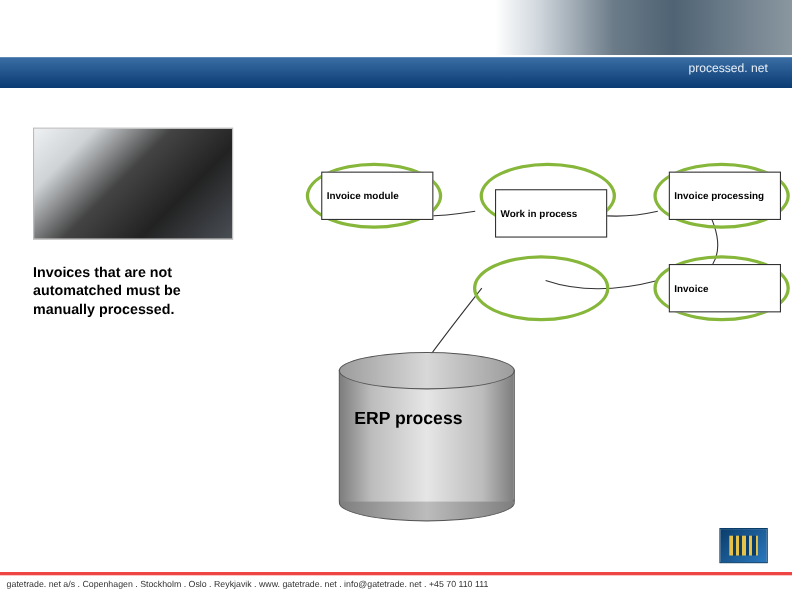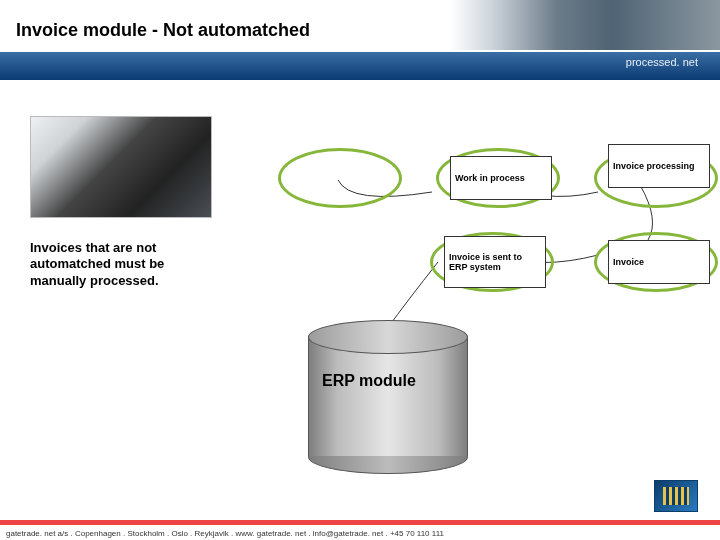--- a/index.html
+++ b/index.html
@@ -24,65 +24,64 @@
     background:linear-gradient(90deg,#7e7e7e 0%,#bcbcbc 18%,#e6e6e6 50%,#bcbcbc 82%,#7e7e7e 100%);
     border-left:1px solid #555;border-right:1px solid #555}
   .cyl-top{position:absolute;left:308px;top:320px;width:158px;height:32px;border:1px solid #555;border-radius:50%;
     background:linear-gradient(90deg,#9c9c9c 0%,#d8d8d8 50%,#9c9c9c 100%);z-index:3}
   .cyl-bot{position:absolute;left:308px;top:440px;width:158px;height:32px;border:1px solid #555;border-radius:50%;
     background:linear-gradient(90deg,#7e7e7e 0%,#bcbcbc 50%,#7e7e7e 100%)}
   .cyl-label{position:absolute;left:322px;top:372px;font-size:16px;font-weight:bold;z-index:4}
   
   .explain{position:absolute;left:30px;top:240px;width:185px;font-size:13px;font-weight:bold;line-height:1.25}
   
-  .footer{position:absolute;left:0;bottom:0;width:720px;height:20px;border-top:5px solid #ef4444;
+  .footer{position:absolute;left:0;bottom:0;width:720px;height:20px;border-top:3px solid #ef4444;
     background:#fff;font-size:8px;color:#333;padding:4px 6px;box-sizing:border-box}
   .logo{position:absolute;right:22px;bottom:28px;width:42px;height:30px;
     background:linear-gradient(135deg,#0b3d6b,#2a79bf);border:1px solid #0b3d6b}
   .logo:after{content:"";position:absolute;left:8px;top:6px;width:26px;height:18px;
     background:repeating-linear-gradient(90deg,#e6c24a 0 3px,#0b3d6b 3px 6px)}
   
   svg.conn{position:absolute;left:0;top:0;width:720px;height:540px;z-index:0;pointer-events:none}
   svg.conn path{stroke:#333;stroke-width:1;fill:none}
 </style>
 </head>
 <body>
 
 <div class="page">
   <div class="header-photo"></div>
-  <div class="title">Invoice module - Not automatched</div>
   <div class="brandbar"></div>
   <div class="brandtxt">processed. net</div>
 
   <div class="kb"></div>
 
   <svg class="conn">
     <path d="M338 180 Q 350 205 432 192"></path>
     <path d="M498 180 Q 540 205 598 192"></path>
     <path d="M640 185 Q 660 220 648 240"></path>
     <path d="M598 255 Q 540 270 496 255"></path>
     <path d="M438 262 Q 408 300 386 330"></path>
   </svg>
 
   <div class="halo" style="left:278px;top:148px"></div>
+  <div class="step" style="left:292px;top:156px">Invoice module</div>
 
   <div class="halo" style="left:436px;top:148px"></div>
-  <div class="step" style="left:450px;top:156px">Work in process</div>
+  <div class="step" style="left:450px;top:172px">Work in process</div>
 
   <div class="halo" style="left:594px;top:148px"></div>
-  <div class="step" style="left:608px;top:144px">Invoice processing</div>
+  <div class="step" style="left:608px;top:156px">Invoice processing</div>
 
   <div class="halo" style="left:594px;top:232px"></div>
   <div class="step" style="left:608px;top:240px">Invoice</div>
 
   <div class="halo" style="left:430px;top:232px"></div>
-  <div class="step" style="left:444px;top:236px;height:44px">Invoice is sent to ERP system</div>
 
   <div class="explain">Invoices that are not automatched must be manually processed.</div>
 
   <div class="cyl-bot"></div>
   <div class="cyl-body"></div>
   <div class="cyl-top"></div>
-  <div class="cyl-label">ERP module</div>
+  <div class="cyl-label">ERP process</div>
 
   <div class="logo"></div>
   <div class="footer">gatetrade. net a/s . Copenhagen . Stockholm . Oslo . Reykjavik . www. gatetrade. net . info@gatetrade. net . +45 70 110 111</div>
 </div>
 
 </body></html>

